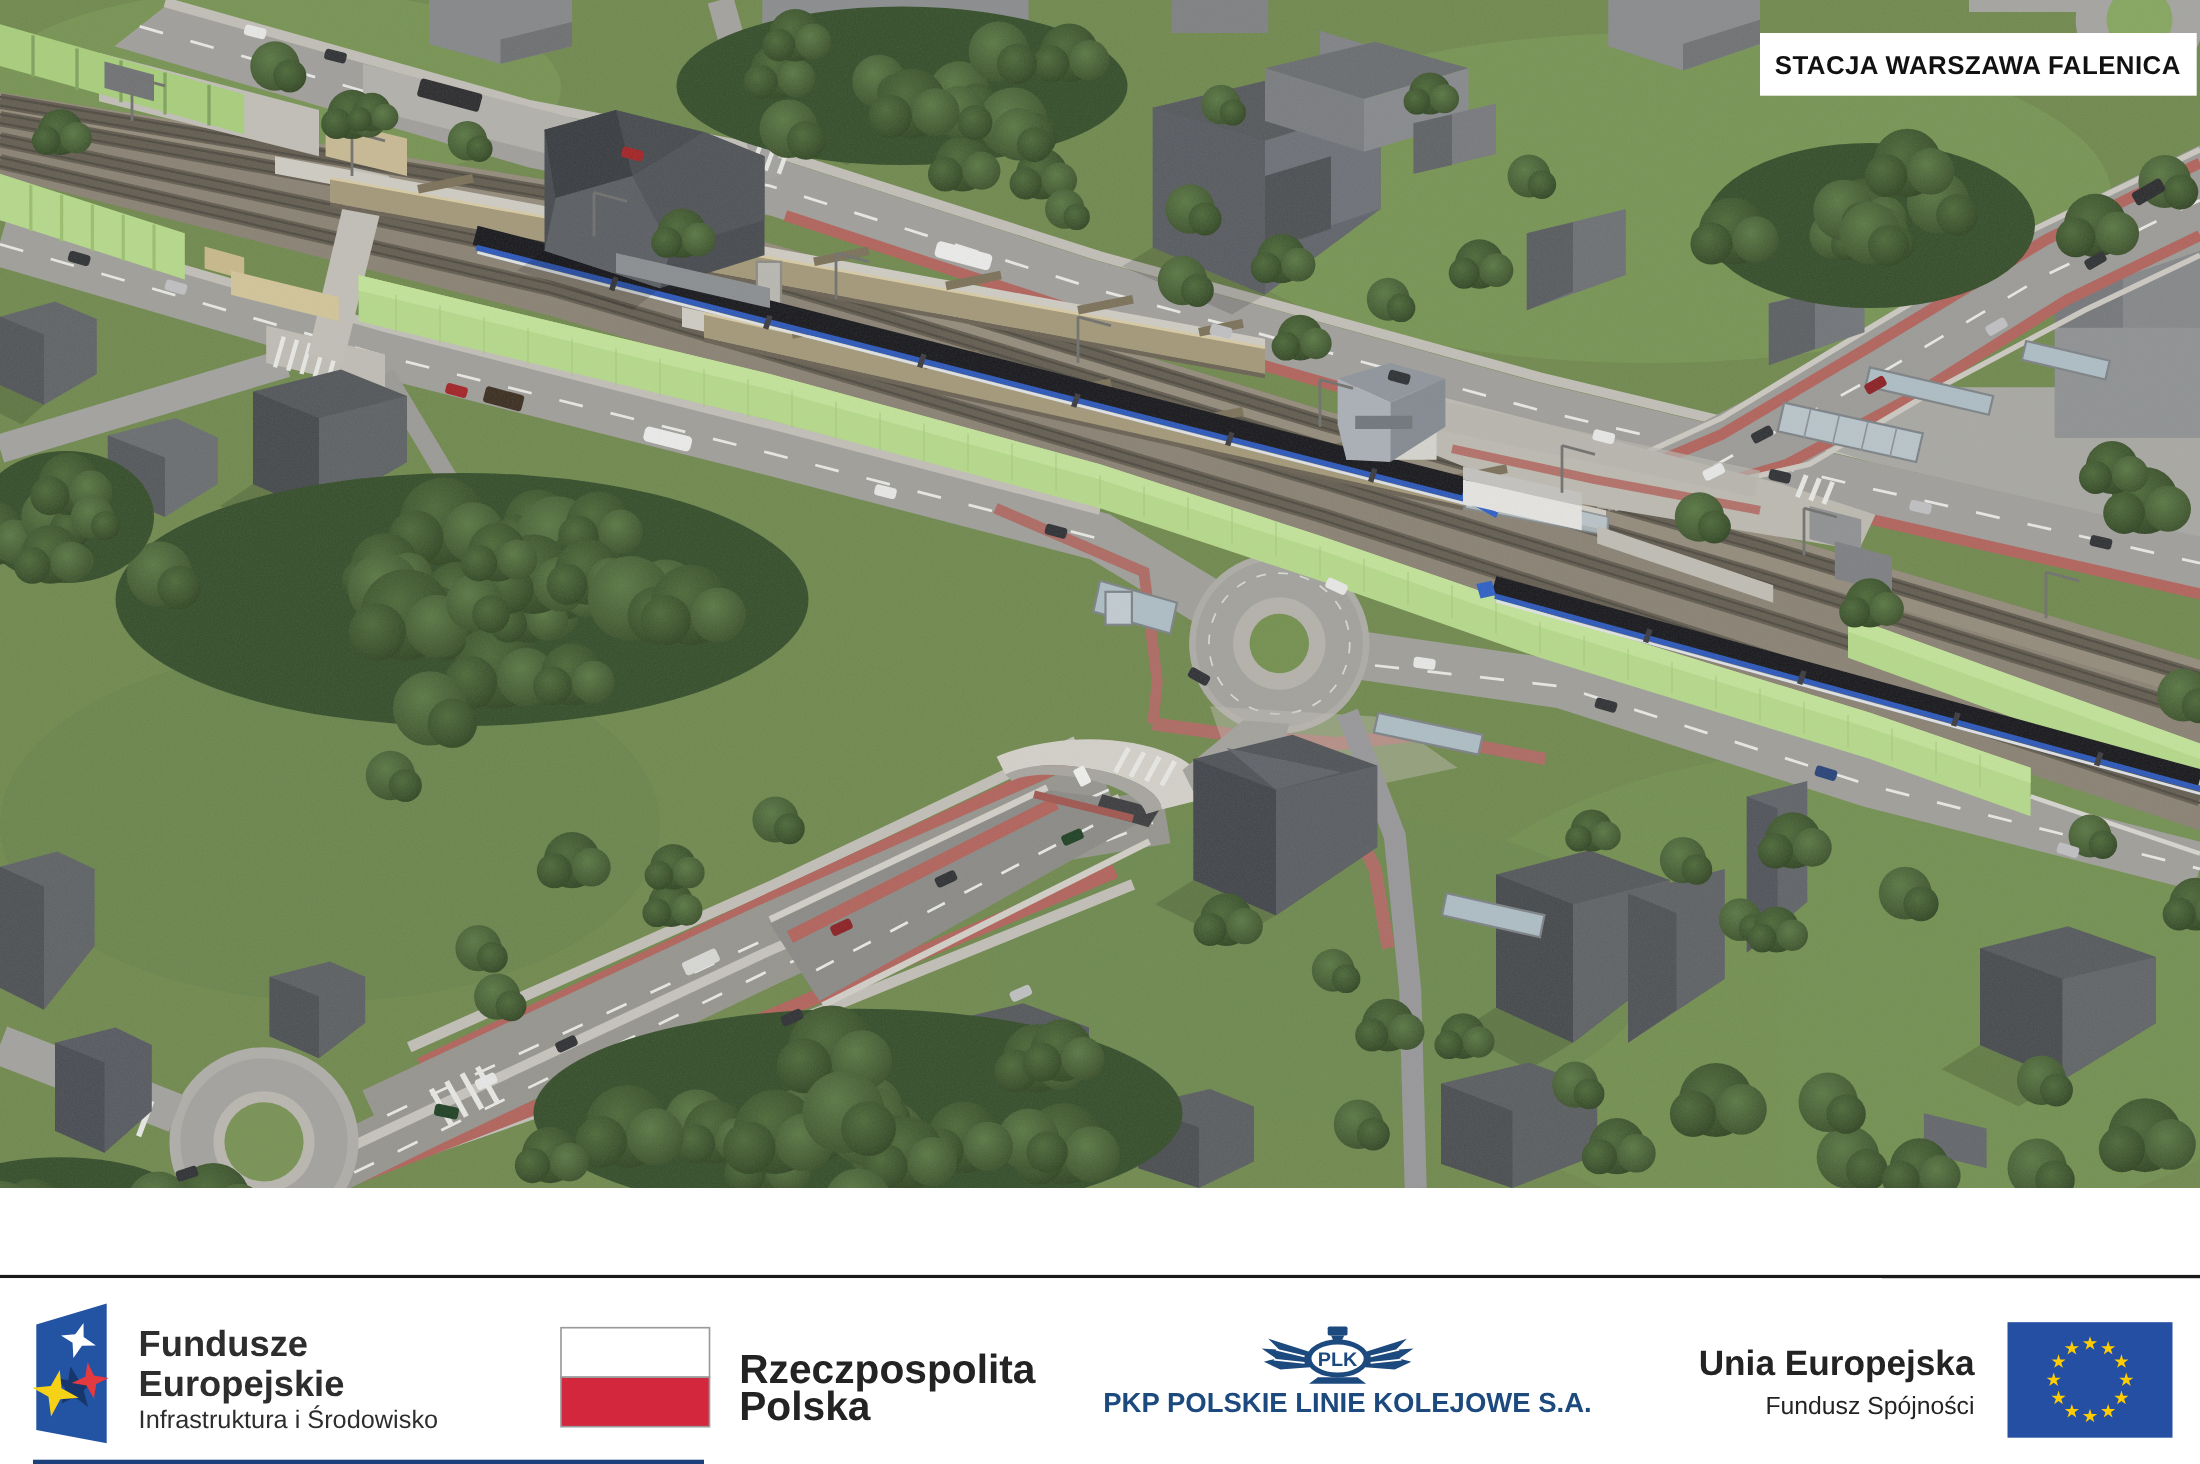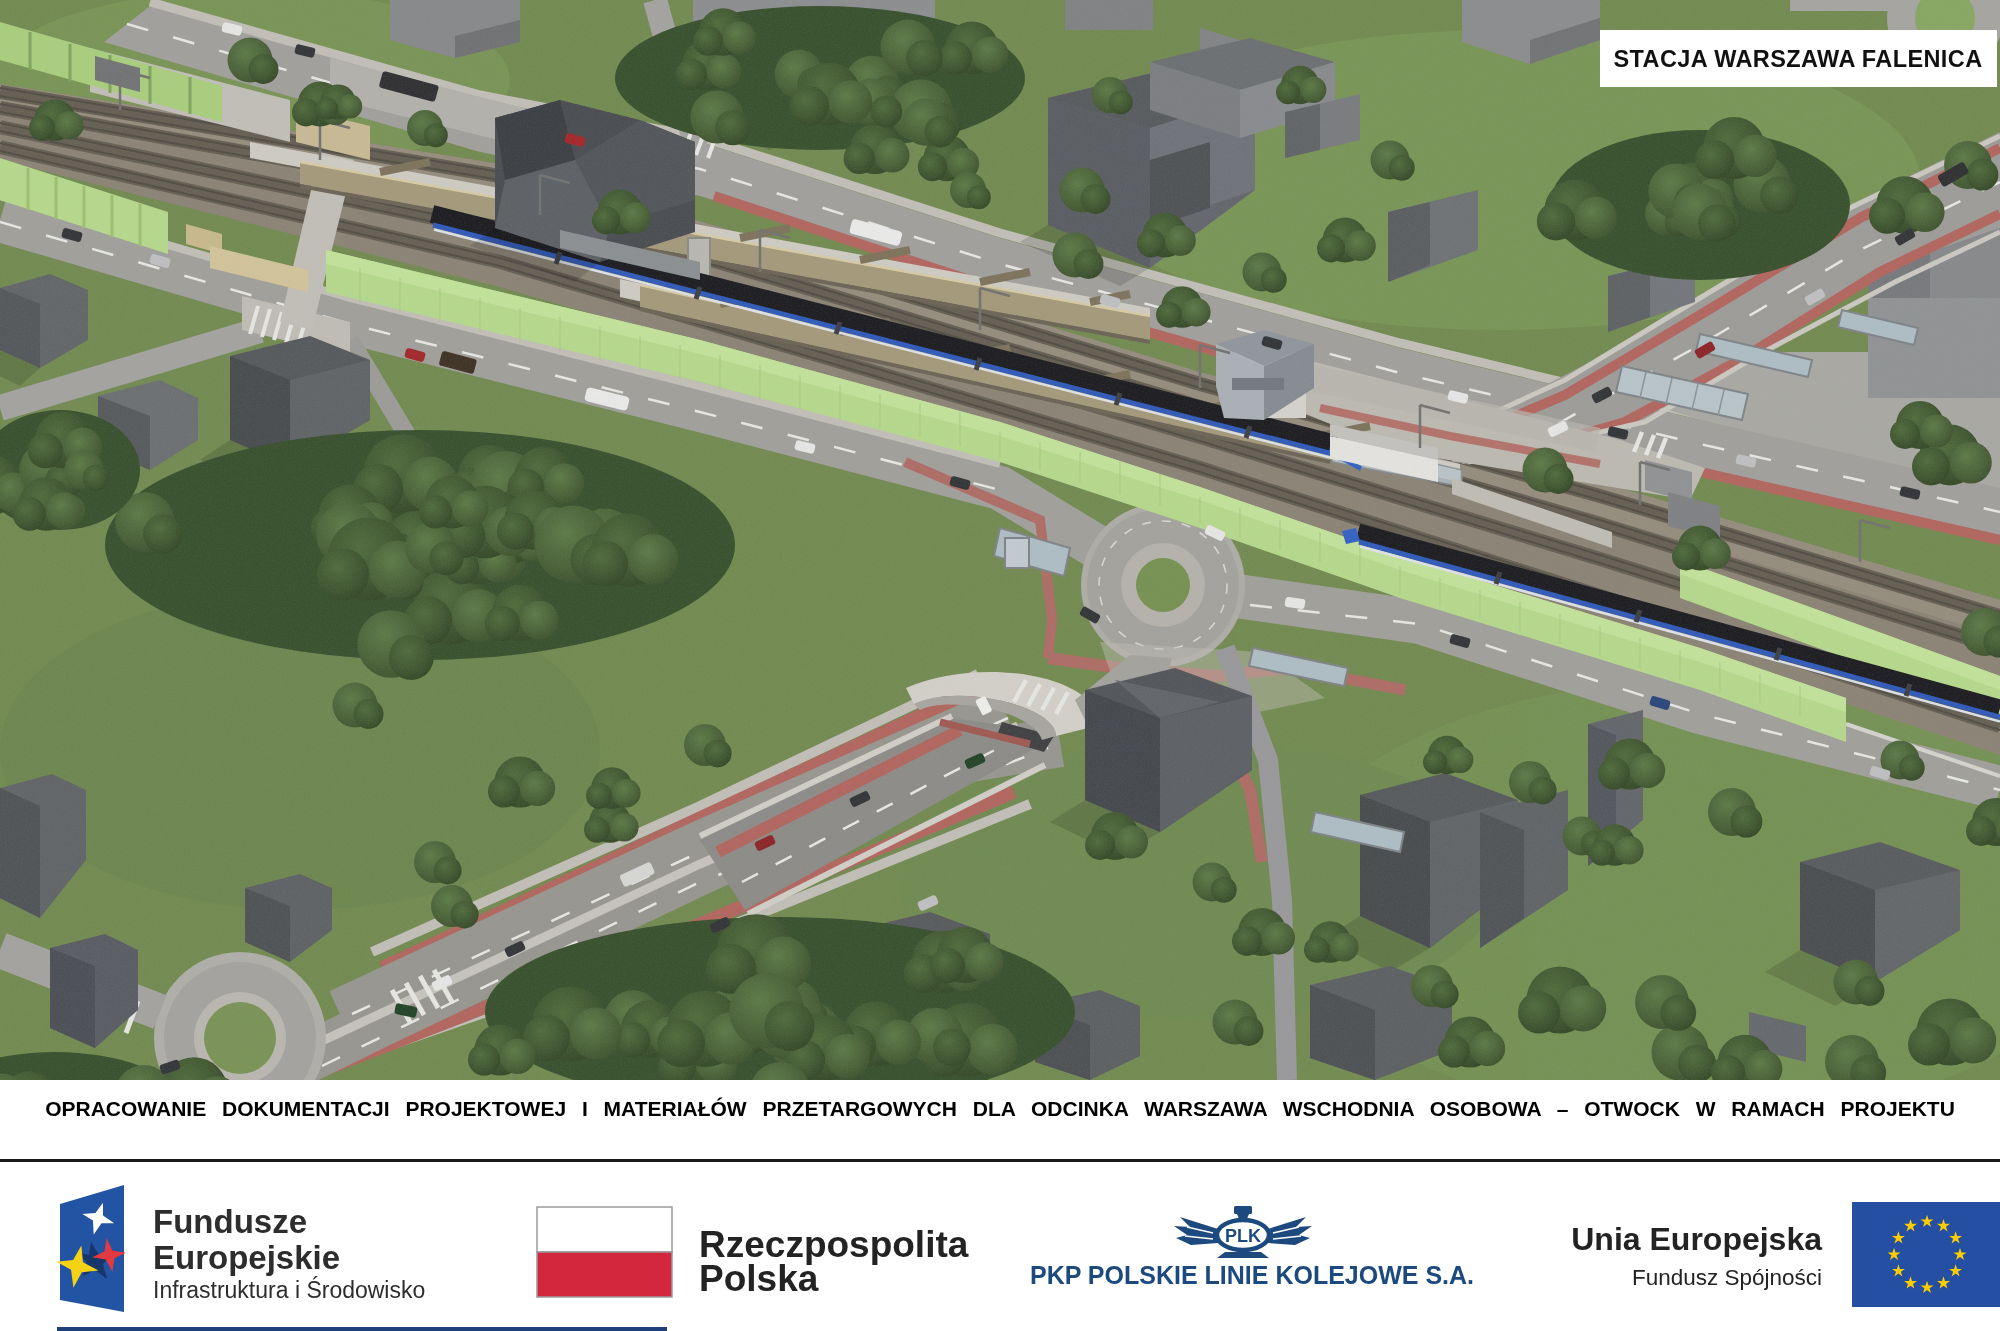--- a/index.html
+++ b/index.html
@@ -3,21 +3,21 @@
 <meta charset="utf-8">
 <style>
   html,body{margin:0;padding:0;}
   body{width:2000px;height:1331px;position:relative;overflow:hidden;background:#fff;
        font-family:"Liberation Sans", sans-serif;}
   #scene{position:absolute;left:0;top:0;width:2000px;height:860px;}
   #banner{position:absolute;left:0;top:1080px;width:2000px;height:82px;background:#fff;
           border-bottom:3px solid #1a1a1a;box-sizing:border-box;}
   .bl{position:absolute;left:0;width:2000px;text-align:center;white-space:nowrap;
       font-weight:bold;color:#000;font-size:21px;line-height:21px;}
-  #logos{position:absolute;left:0;top:1162px;width:1711px;height:169px;background:#fff;margin-left:27px;}
+  #logos{position:absolute;left:0;top:1162px;width:1711px;height:169px;background:#fff;}
 </style>
 </head>
 <body>
 
 <div id="scene">
 <svg width="2000" height="1080" viewBox="0 0 2000 1080" xmlns="http://www.w3.org/2000/svg">
 <defs>
   <radialGradient id="treeg" cx="40%" cy="35%" r="75%">
     <stop offset="0%" stop-color="#4d6939"></stop>
           <stop offset="60%" stop-color="#3b522c"></stop>
@@ -763,21 +763,20 @@
 
 <g>
 <rect x="1600" y="30" width="397" height="57" fill="#ffffff"></rect>
 <text x="1798" y="67" font-size="23.5" font-weight="600" fill="#111" text-anchor="middle" letter-spacing="0.4">STACJA WARSZAWA FALENICA</text>
 </g>
 </svg>
 </div>
 
 <div id="banner">
 
-  <div class="bl" id="l1" style="top:18px;word-spacing:10px;">OPRACOWANIE DOKUMENTACJI PROJEKTOWEJ I MATERIAŁÓW PRZETARGOWYCH DLA ODCINKA WARSZAWA WSCHODNIA OSOBOWA – OTWOCK W RAMACH PROJEKTU</div>
 
 </div>
 
 <div id="logos">
 <svg width="2000" height="169" viewBox="0 1162 2000 169" xmlns="http://www.w3.org/2000/svg">
 
   <g id="felogo">
     <polygon points="33,1204 97,1185 97,1312 33,1300" fill="#2353a3"></polygon>
     <polygon points="50,1252 59,1262 56,1276 68,1270 80,1279 76,1264 86,1254 72,1255 64,1242 62,1255" fill="#17366b"></polygon>
     <polygon points="71,1202 75,1214 88,1218 76,1222 72,1235 67,1222 55,1219 67,1214" fill="#fff" transform="rotate(18 71 1218)"></polygon>

